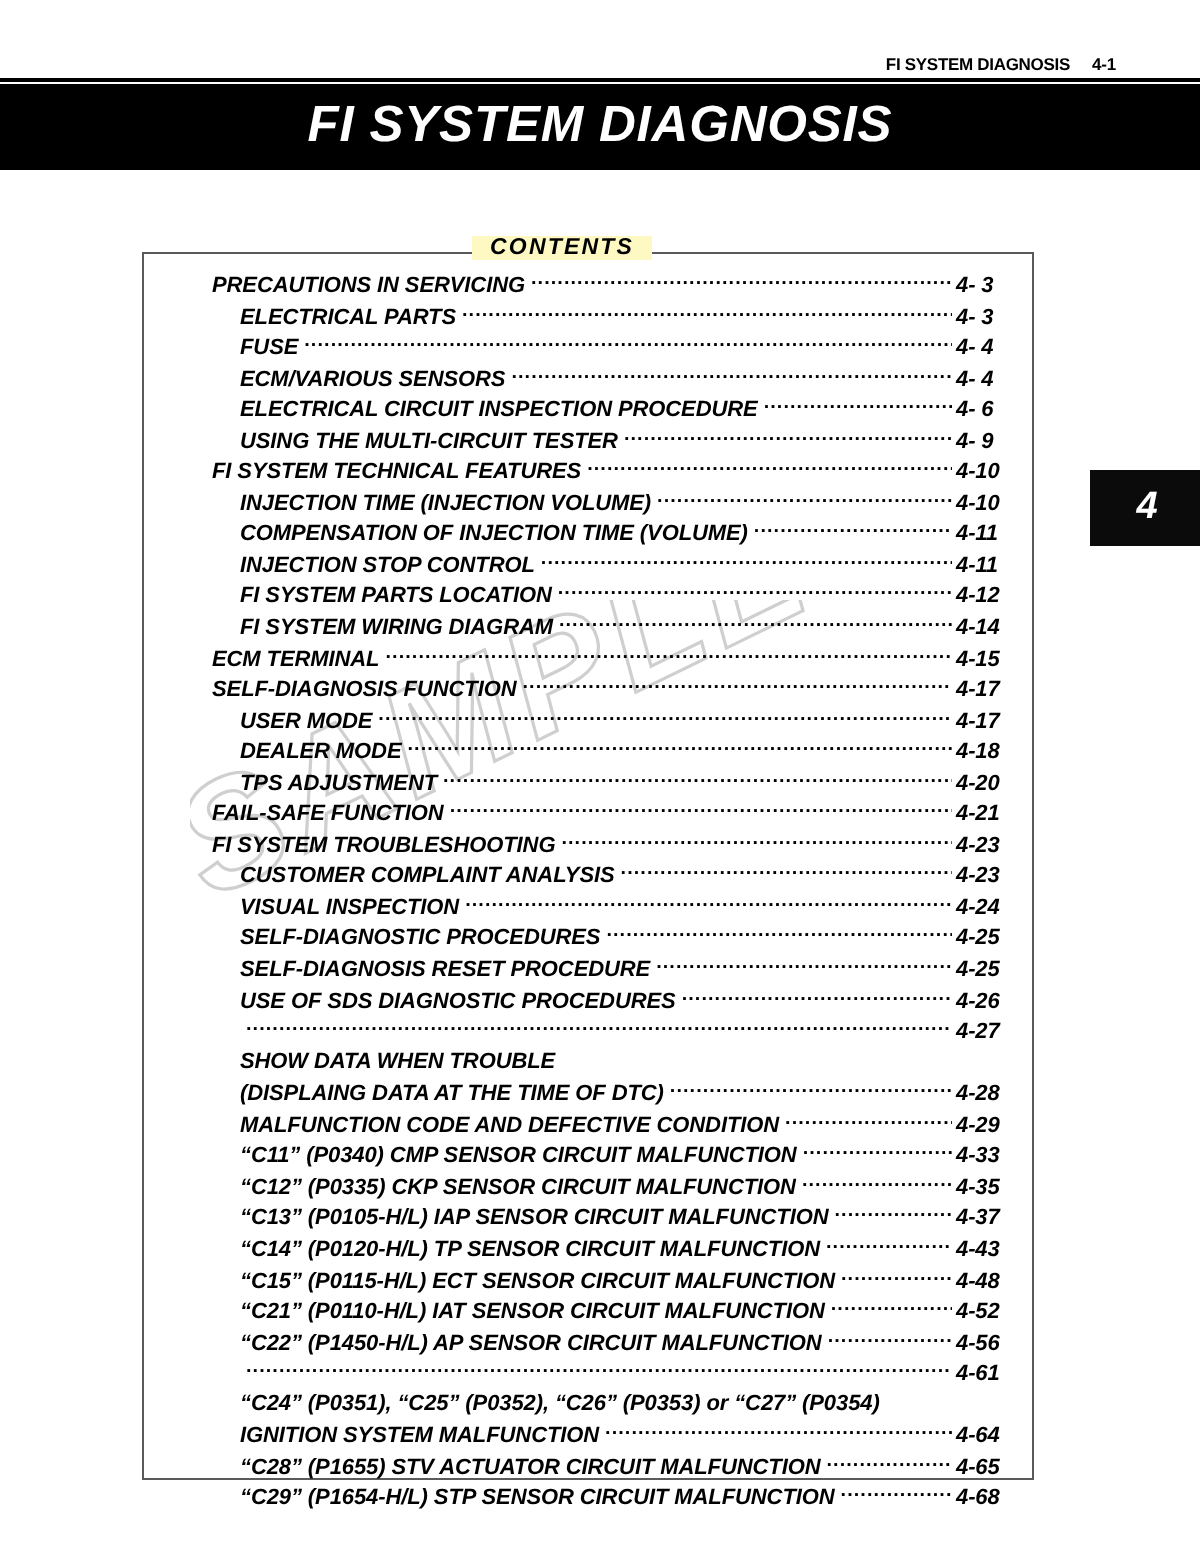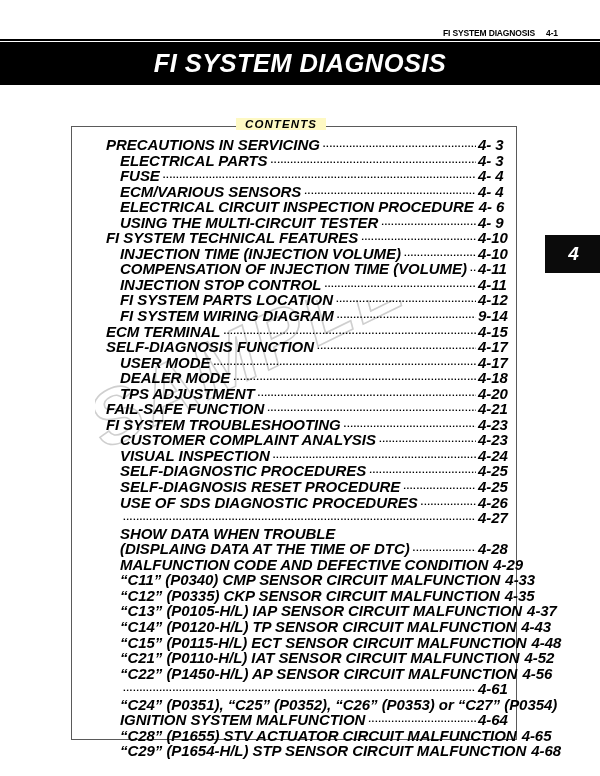--- a/index.html
+++ b/index.html
@@ -140,21 +140,21 @@
     position: absolute;
     left: 71px;
     top: 136px;
     width: 446px;
     z-index: 3;
   }
   .toc-row {
     display: flex;
     align-items: baseline;
     height: 15.55px;
-    font-size: 15px;
+    font-size: 11px;
     font-weight: bold;
     font-style: italic;
     white-space: nowrap;
     letter-spacing: -0.05px;
   }
   .toc-row.lvl1 { padding-left: 35px; }
   .toc-row.lvl2 { padding-left: 49px; }
 
   .toc-label { flex: 0 0 auto; }
   .toc-dots {
@@ -261,21 +261,21 @@
       <span class="toc-page">4-11</span>
     </div>
     <div class="toc-row lvl2">
       <span class="toc-label">FI SYSTEM PARTS LOCATION</span>
       <span class="toc-dots"></span>
       <span class="toc-page">4-12</span>
     </div>
     <div class="toc-row lvl2">
       <span class="toc-label">FI SYSTEM WIRING DIAGRAM</span>
       <span class="toc-dots"></span>
-      <span class="toc-page">9-14</span>
+      <span class="toc-page">4-14</span>
     </div>
     <div class="toc-row lvl1">
       <span class="toc-label">ECM TERMINAL</span>
       <span class="toc-dots"></span>
       <span class="toc-page">4-15</span>
     </div>
     <div class="toc-row lvl1">
       <span class="toc-label">SELF-DIAGNOSIS FUNCTION</span>
       <span class="toc-dots"></span>
       <span class="toc-page">4-17</span>

